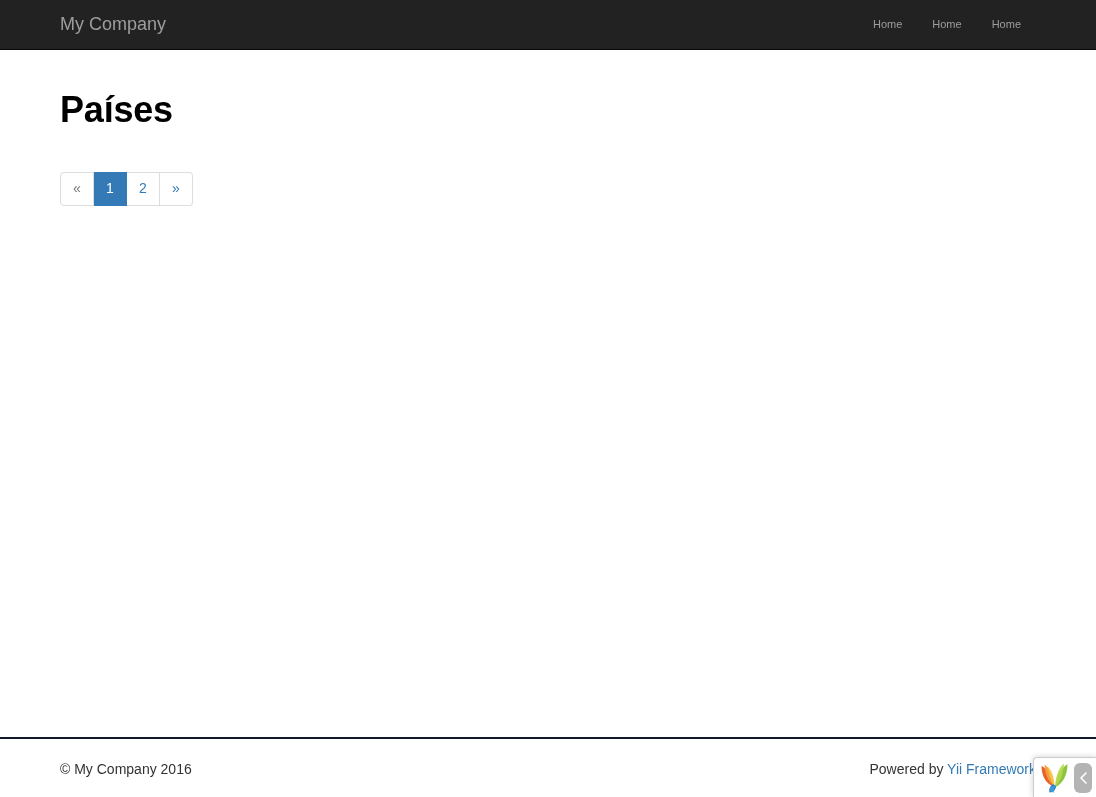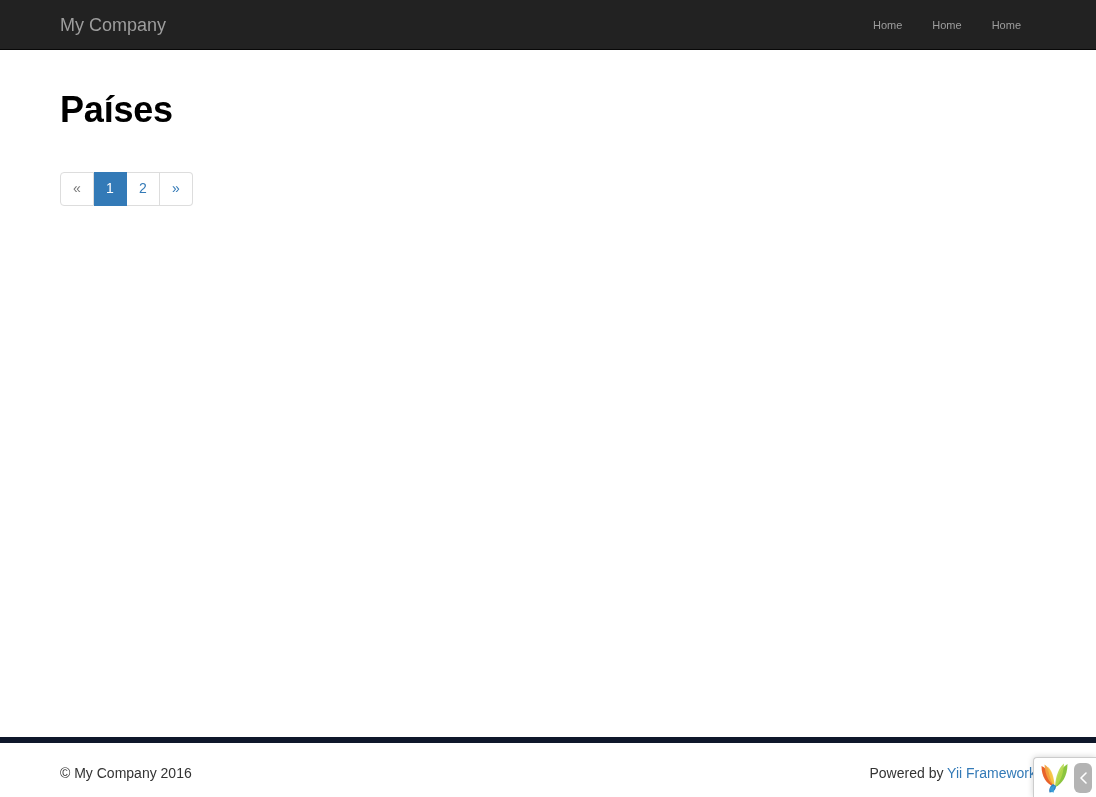--- a/index.html
+++ b/index.html
@@ -21,21 +21,21 @@
 
   
   .navbar {
     position: absolute;
     top: 0; left: 0;
     width: 1096px;
     height: 50px;
     background: #222222;
     border-bottom: 1px solid #080808;
     display: flex;
-    align-items: center;
+    align-items: flex-end;
     justify-content: space-between;
   }
   .navbar-inner {
     width: 1036px;
     margin: 0 auto;
     padding: 0 30px;
     display: flex;
     align-items: center;
     justify-content: space-between;
     height: 50px;
@@ -144,21 +144,21 @@
     cursor: default;
   }
 
   
   .footer {
     position: absolute;
     left: 0;
     bottom: 0;
     width: 1096px;
     height: 60px;
-    border-top: 6px solid #0f172a;
+    border-top: 2px solid #0f172a;
     background: #ffffff;
     padding-top: 20px;
   }
   .footer-inner {
     width: 1036px;
     margin: 0 auto;
     padding: 0 30px;
     display: flex;
     align-items: flex-start;
     justify-content: space-between;

